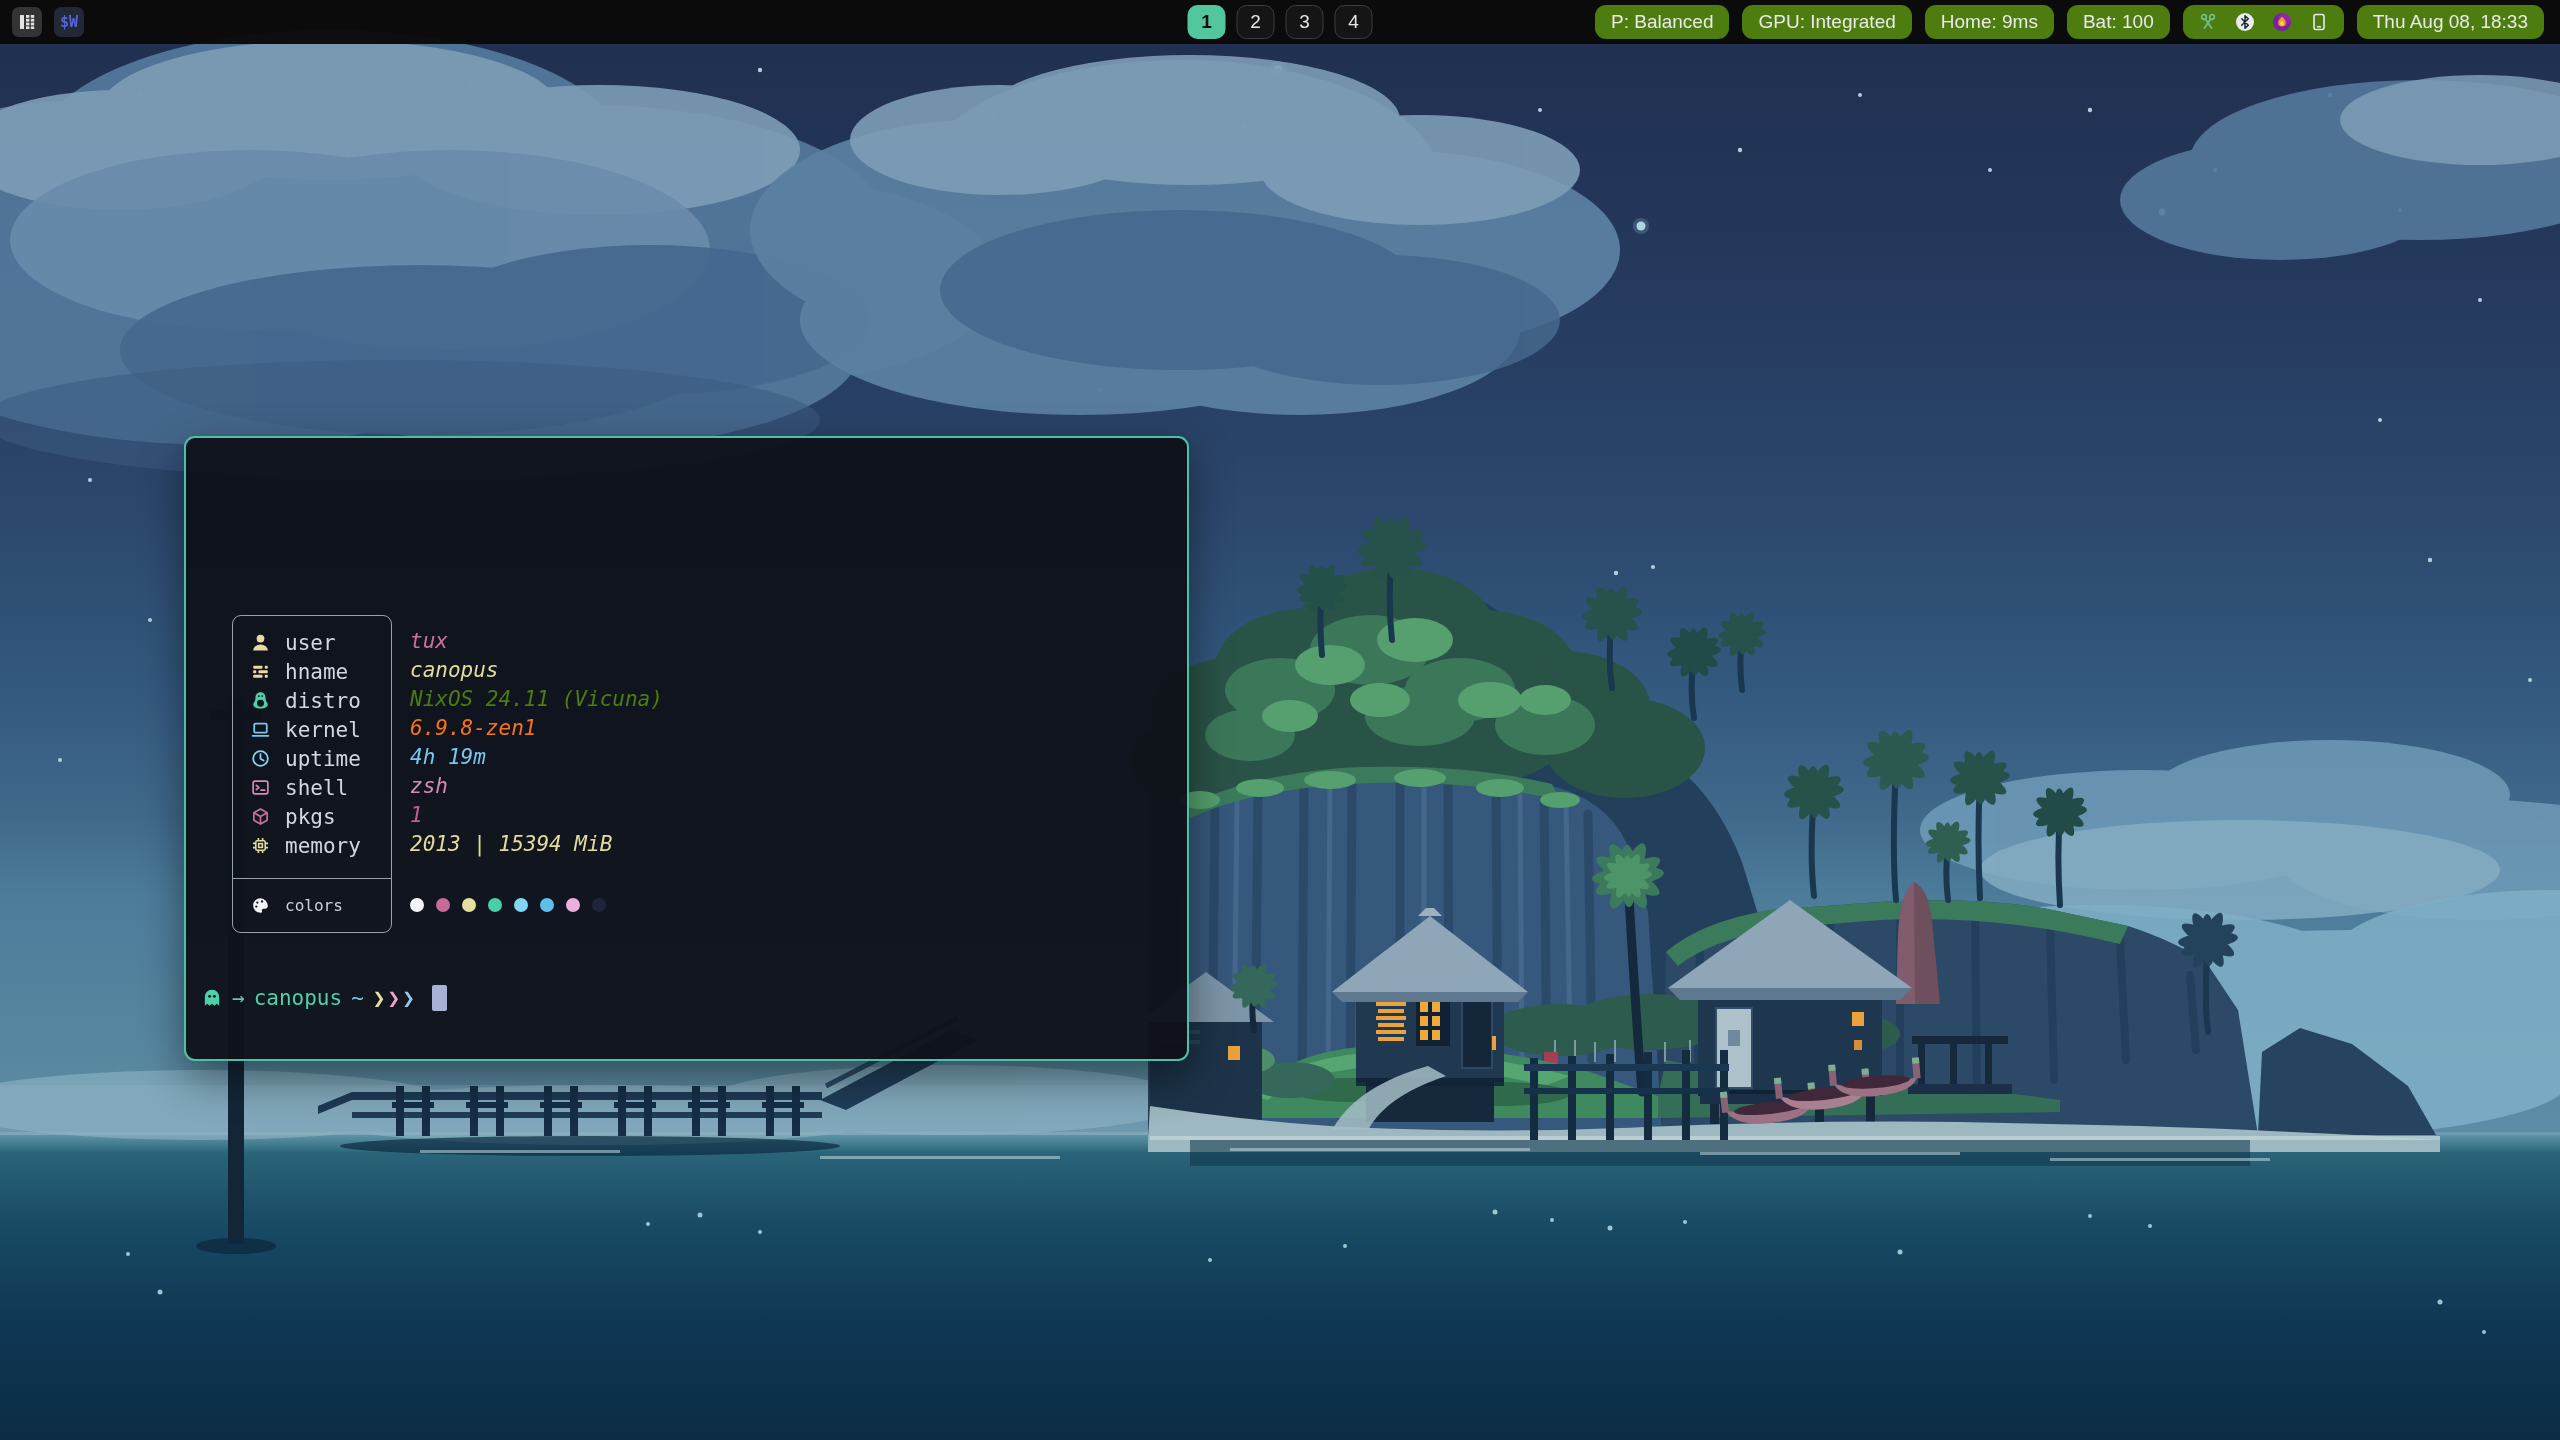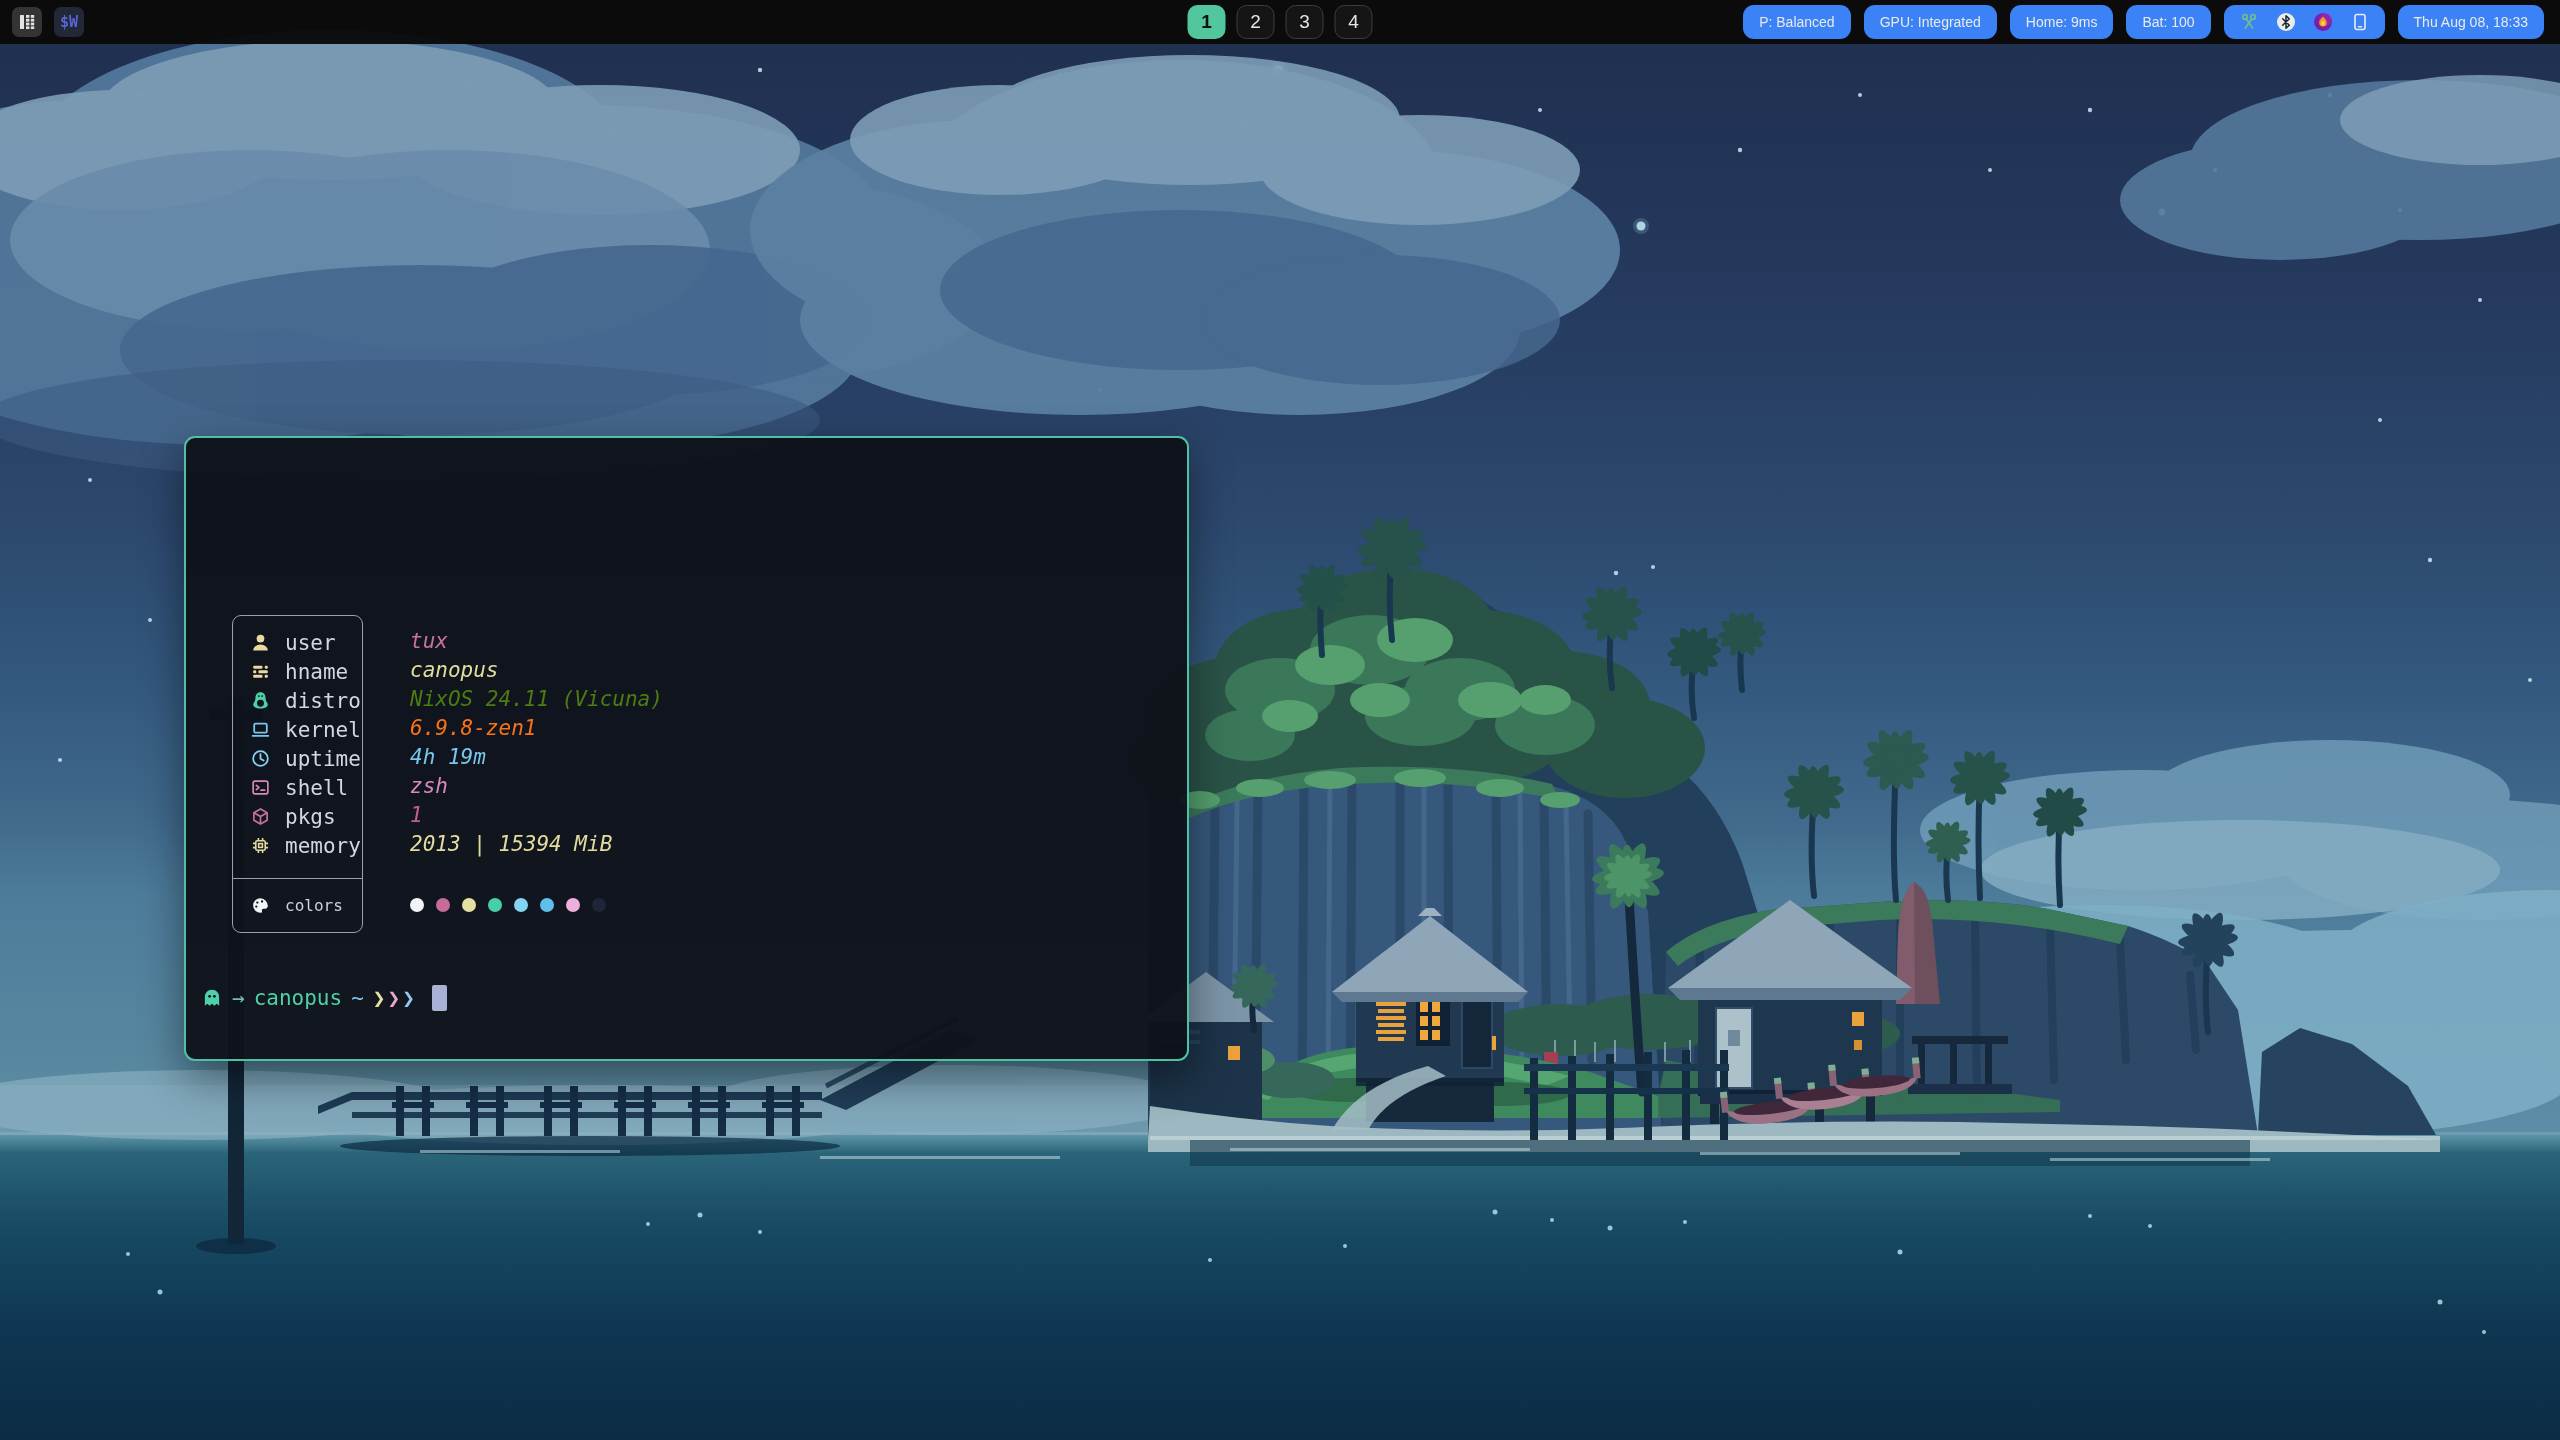--- a/index.html
+++ b/index.html
@@ -21,32 +21,32 @@
             align-items:center;justify-content:center;cursor:pointer;padding:0;}
   .grid-btn{background:#343434;}
   .logo-btn{background:#232836;color:#5666d6;font-family:"DejaVu Sans Mono",monospace;
             font-weight:bold;font-size:15px;}
   .workspaces{position:absolute;left:50%;top:5px;transform:translateX(-50%);
               display:flex;gap:11px;}
   .ws{width:38px;height:34px;border-radius:10px;background:#151515;border:1px solid #3d3d3d;
       color:#e6e6e6;font-size:19px;display:flex;align-items:center;justify-content:center;cursor:pointer;}
   .ws.active{border:none;color:#101010;font-weight:bold;}
   .bar-right{position:absolute;right:16px;top:5px;display:flex;gap:13px;align-items:center;}
-  .pill{height:34px;padding:0 16px;background:#3b82f6;border-radius:11px;color:#eaeaea;
-        font-size:14px;display:flex;align-items:center;white-space:nowrap;cursor:pointer;}
+  .pill{height:34px;padding:0 16px;background:#4d7c0f;border-radius:11px;color:#eaeaea;
+        font-size:19px;display:flex;align-items:center;white-space:nowrap;cursor:pointer;}
   .tray{gap:17px;padding:0 15px;}
 
   
   .terminal{position:absolute;left:184px;top:436px;width:1005px;height:625px;
             background:rgba(14,18,26,.965);border:2.5px solid #4ec0a6;border-radius:11px;
             box-shadow:0 16px 44px rgba(0,0,0,.45);z-index:20;box-sizing:border-box;
             font-family:"DejaVu Sans Mono",monospace;color:#ccd3dd;}
   .ascii{position:absolute;left:21px;top:18px;margin:0;font-family:"DejaVu Sans Mono",monospace;
          font-size:20px;line-height:26px;color:#a3c2e4;white-space:pre;}
-  .info-box{position:absolute;left:46px;top:177px;width:131px;height:318px;box-sizing:border-box;
+  .info-box{position:absolute;left:46px;top:177px;width:160px;height:318px;box-sizing:border-box;
             border:1.5px solid #97a2ae;border-radius:9px;padding-top:12px;}
   .info-row{height:29px;display:flex;align-items:center;padding-left:15px;gap:13px;}
   .info-row .lbl{font-size:21px;color:#d2d7e0;}
   .icell{width:24px;height:22px;display:flex;align-items:center;justify-content:center;flex:none;}
   .hdiv{border-top:1.5px solid #97a2ae;margin-top:18px;}
   .colors-row{height:53px;display:flex;align-items:center;padding-left:15px;gap:13px;}
   .values{position:absolute;left:224px;top:189px;font-style:italic;}
   .vrow{height:29px;line-height:29px;font-size:21px;white-space:pre;}
   .swatches{position:absolute;left:224px;top:460px;display:flex;gap:12px;}
   .swatch{width:14px;height:14px;border-radius:50%;}

